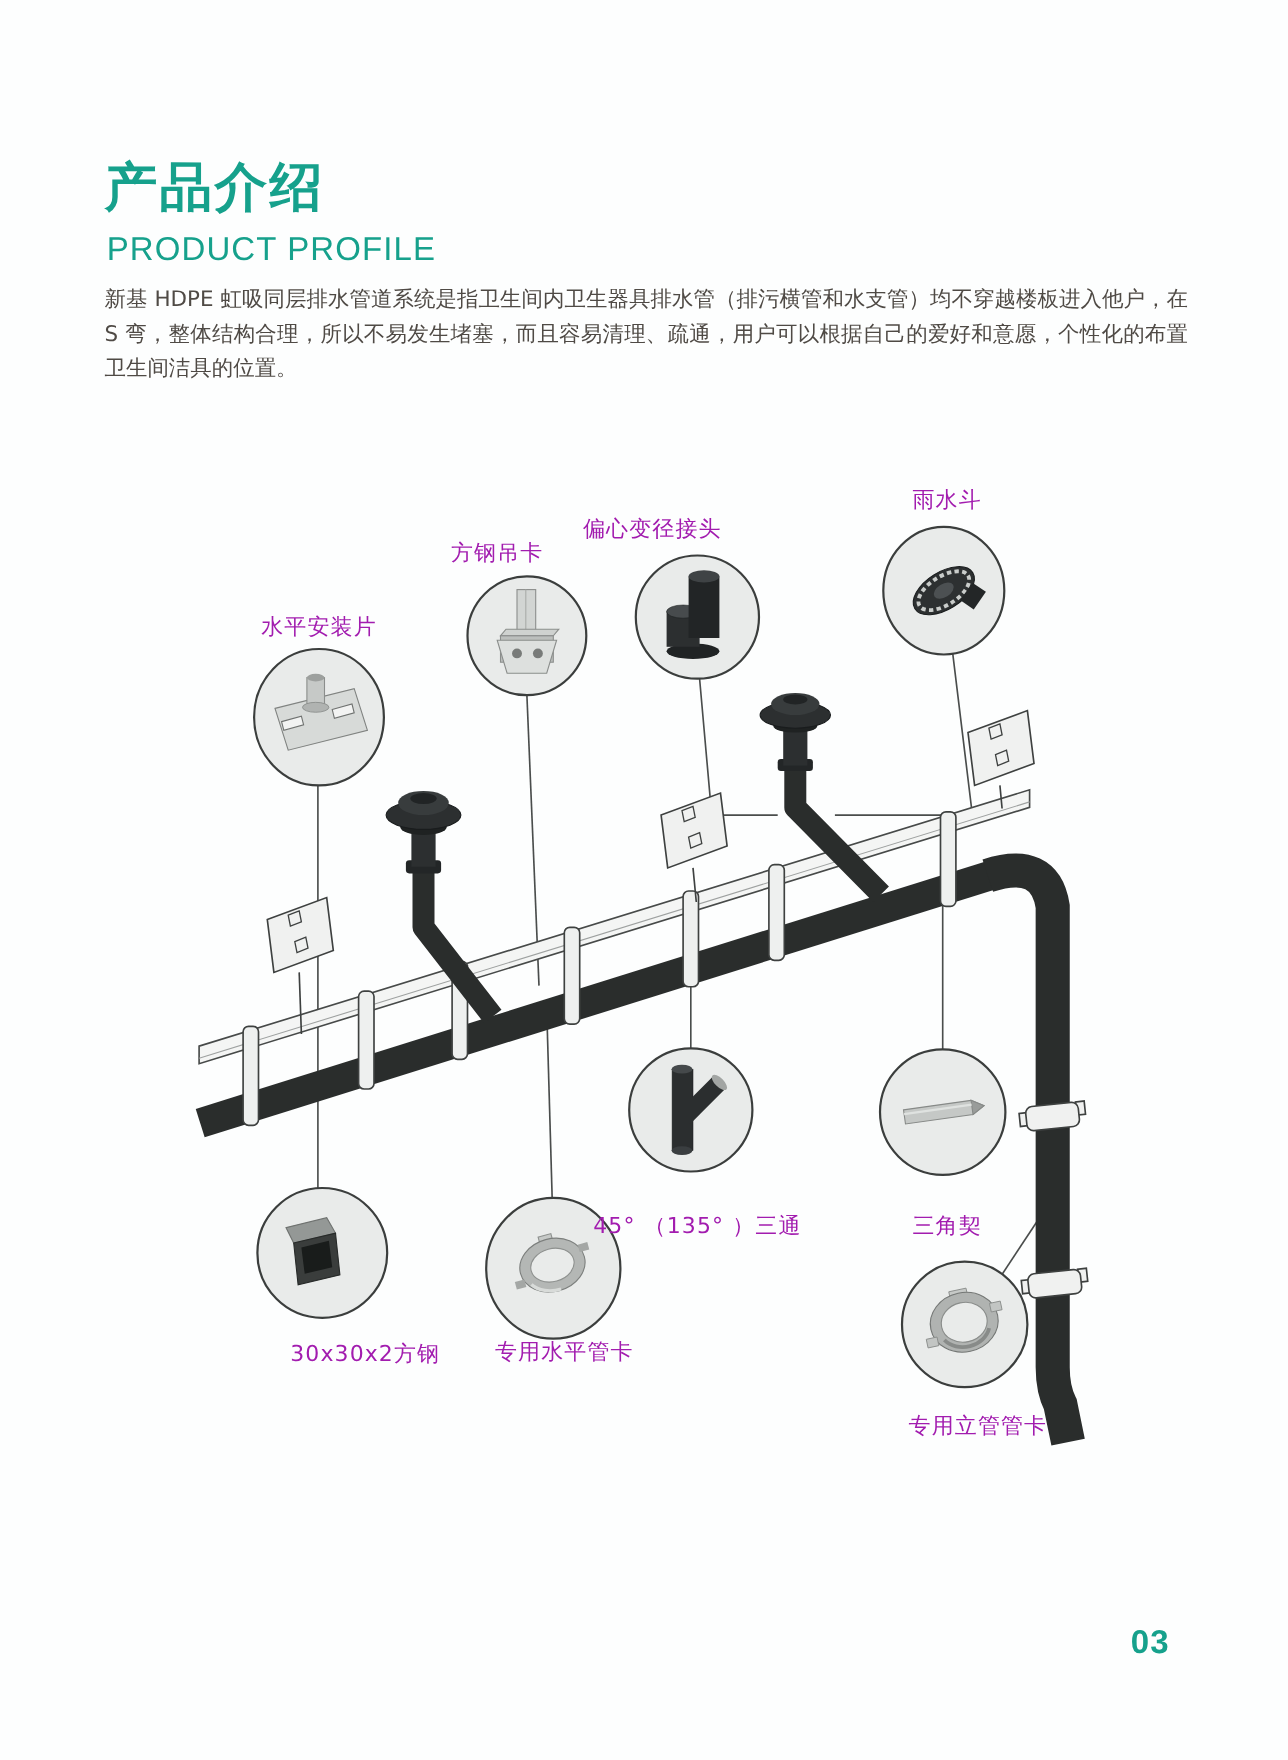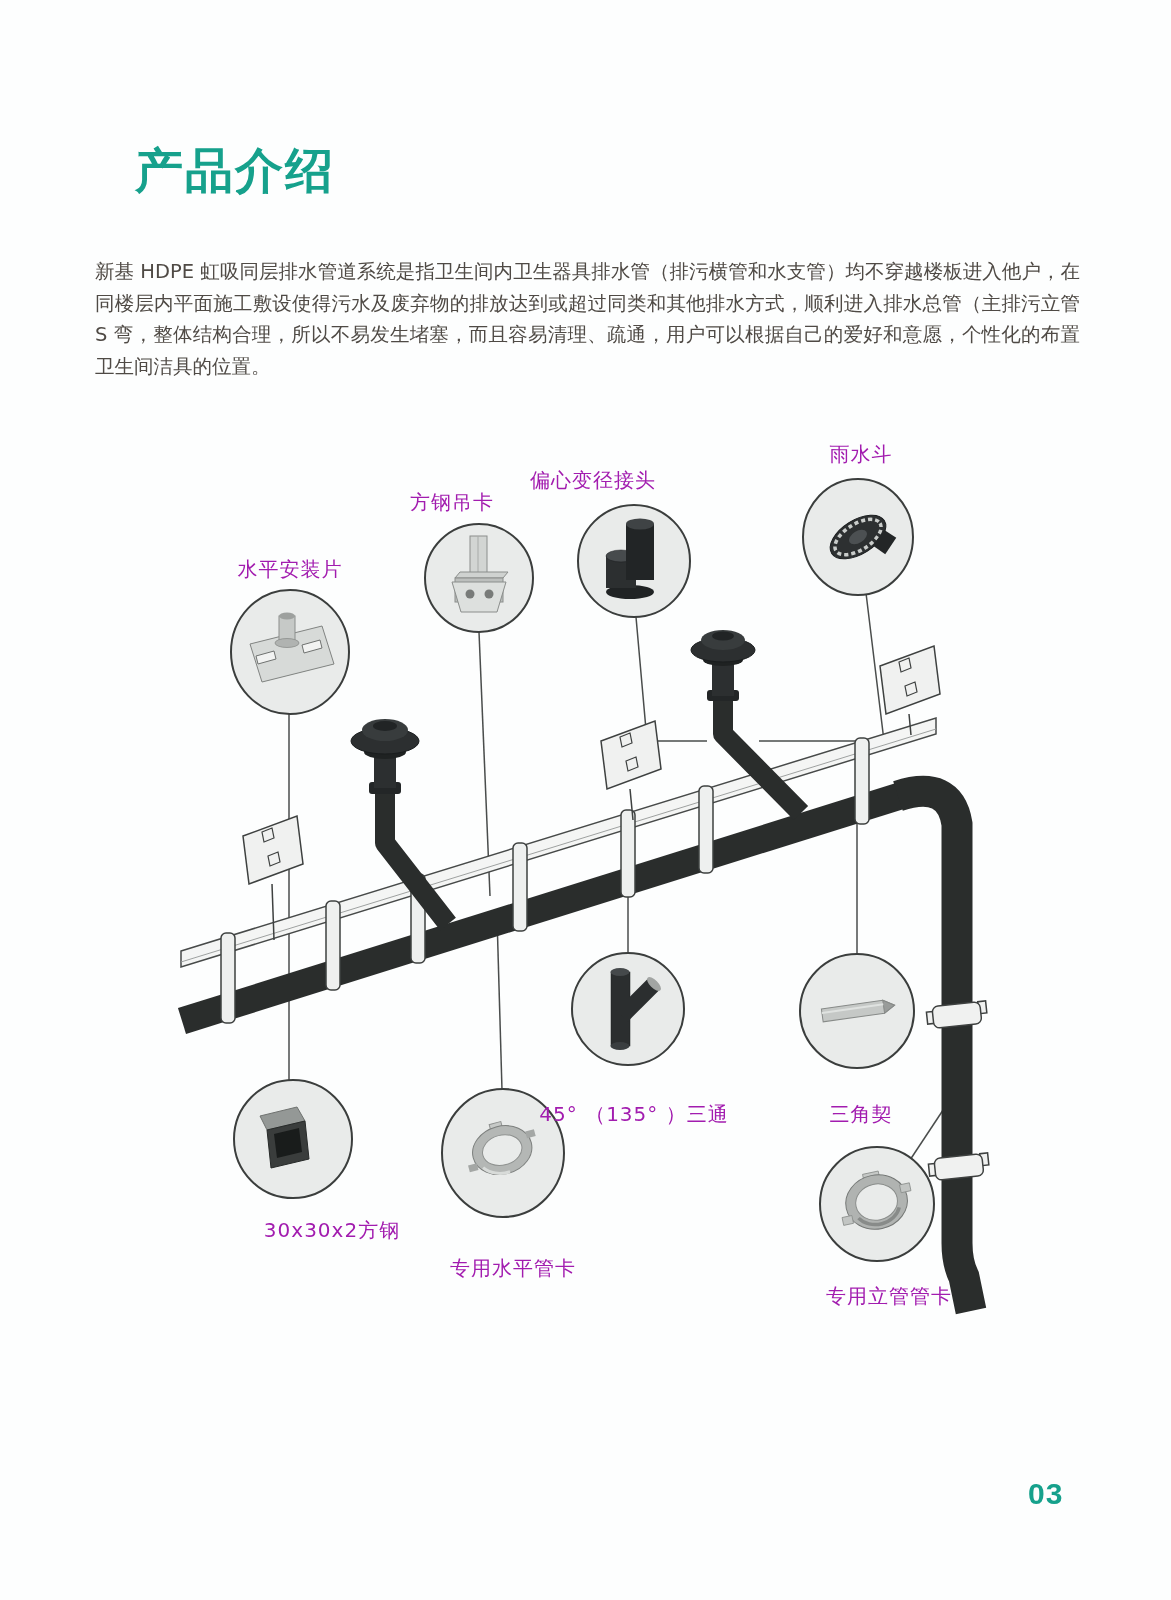--- a/index.html
+++ b/index.html
@@ -36,25 +36,25 @@
     left:1028px; top:1477px; font-size:30px; font-weight:bold;
     letter-spacing:1px; font-family:"Liberation Sans", sans-serif;
   }
   svg.diagram { position:absolute; left:0; top:0; }
 </style>
 </head>
 <body>
 
 <div class="page">
 
-  <h1 class="abs page-title accent" style="color: rgb(22, 161, 140); margin-left: 40px;">产品介绍</h1>
+  <h1 class="abs page-title accent" style="color: rgb(22, 161, 140);">产品介绍</h1>
+  <div class="abs page-subtitle accent" style="color: rgb(22, 161, 140);">PRODUCT PROFILE</div>
 
   <div class="abs intro">
     <div class="line">新基 HDPE 虹吸同层排水管道系统是指卫生间内卫生器具排水管（排污横管和水支管）均不穿越楼板进入他户，在</div>
-    <div class="line">同楼层内平面施工敷设使得污水及废弃物的排放达到或超过同类和其他排水方式，顺利进入排水总管（主排污立管</div>
     <div class="line">S 弯，整体结构合理，所以不易发生堵塞，而且容易清理、疏通，用户可以根据自己的爱好和意愿，个性化的布置</div>
     <div class="line last">卫生间洁具的位置。</div>
   </div>
 
   <svg class="diagram" width="1171" height="1600" viewBox="0 0 1171 1600">
 
     <g stroke="#4a4d4c" stroke-width="1.5" fill="none">
       <polyline points="289,712 289,1080"></polyline>
       <polyline points="479,632 490,896"></polyline>
       <polyline points="636,617 647,741 707,741"></polyline>
@@ -221,19 +221,19 @@
     </g>
   </svg>
 
   <div class="abs callout-label" style="left:290px; top:556px;">水平安装片</div>
   <div class="abs callout-label" style="left:452px; top:489px;">方钢吊卡</div>
   <div class="abs callout-label" style="left:593px; top:467px;text-align:right;">偏心变径接头</div>
   <div class="abs callout-label" style="left:861px; top:441px;">雨水斗</div>
   <div class="abs callout-label" style="left:634px; top:1101px;">45° （135° ）三通</div>
   <div class="abs callout-label" style="left:861px; top:1101px;">三角契</div>
   <div class="abs callout-label" style="left:297px; top:1217px;margin-left:35px;">30x30x2方钢</div>
-  <div class="abs callout-label" style="left:513px; top:1255px;">专用水平管卡</div>
+  <div class="abs callout-label" style="left:513px; top:1215px;">专用水平管卡</div>
   <div class="abs callout-label" style="left:889px; top:1283px;">专用立管管卡</div>
 
 
   <div class="abs page-number accent" style="color: rgb(22, 161, 140);">03</div>
 
 </div>
 
 </body></html>

